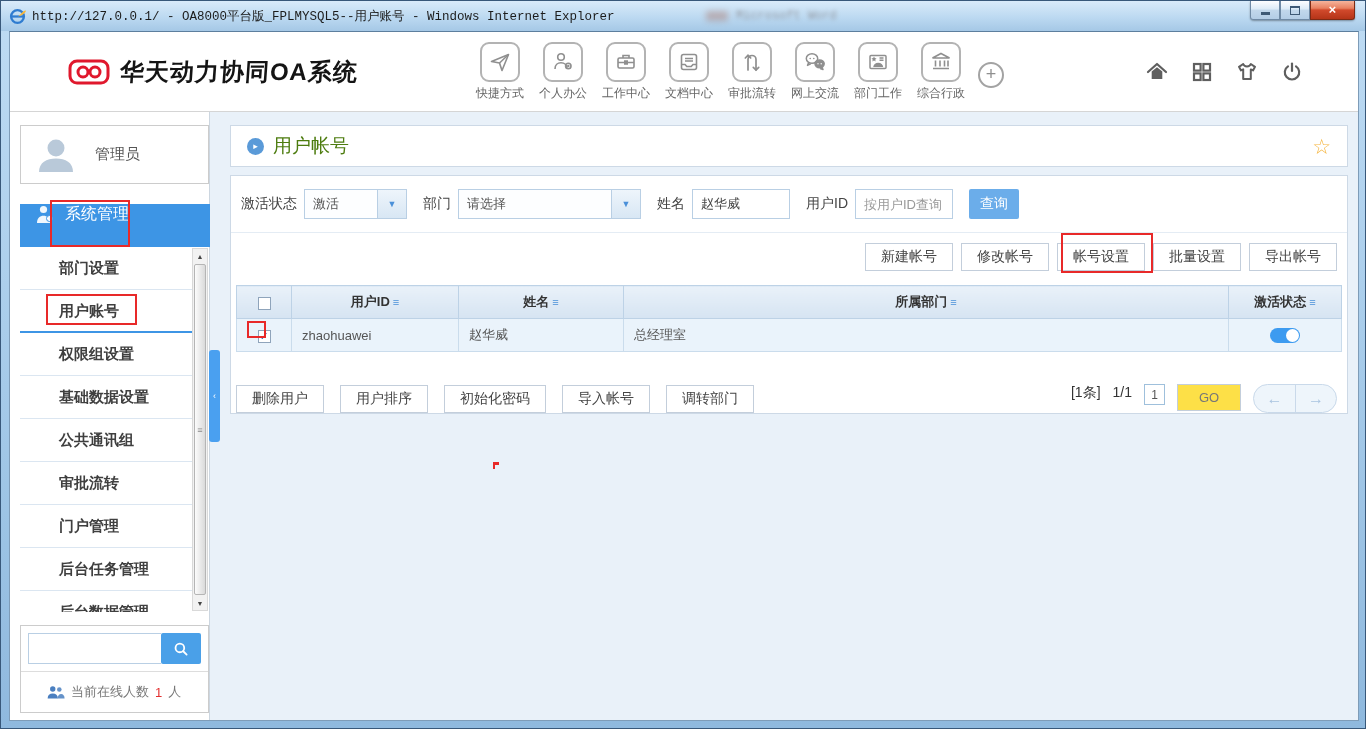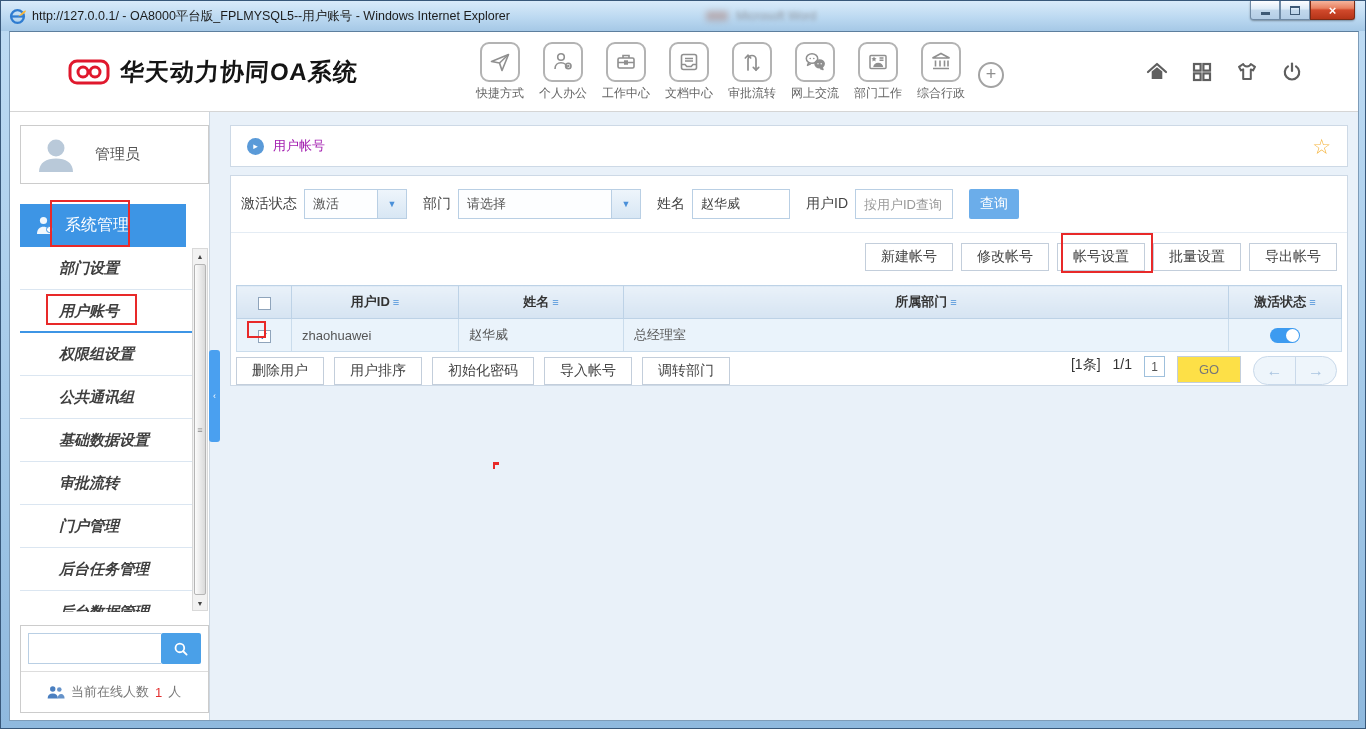--- a/index.html
+++ b/index.html
@@ -3,21 +3,21 @@
 <meta charset="utf-8">
 <style>
   * { margin:0; padding:0; box-sizing:border-box; }
   html,body { width:1366px; height:729px; font-family:"Liberation Sans","DejaVu Sans",sans-serif; }
   .screen { position:relative; width:1366px; height:729px; overflow:hidden;
             background:linear-gradient(180deg,#bfdcf4 0%,#a9cdeb 45%,#8fb9de 100%);
             border:1px solid #38587a; }
 
   
   .titlebar { position:absolute; left:0; top:0; width:100%; height:30px;
-              background:linear-gradient(180deg,#d9ebfa 0%,#bcd9f1 55%,#a5c8e6 100%); }
+              background:linear-gradient(180deg,#d9ebfa 0%,#bcd9f1 55%,#a5c8e6 100%);font-family:Liberation Mono, monospace; }
   .ie-icon { position:absolute; left:8px; top:7px; width:17px; height:17px; }
   .title-text { position:absolute; left:31px; top:7px; font-size:12.5px; color:#1c1c1c; white-space:nowrap; }
   .blur-text { position:absolute; left:735px; top:8px; font-size:12px; color:#6b5f5f;
                filter:blur(2px); opacity:.55; white-space:nowrap; }
   .blur-blob { position:absolute; left:705px; top:10px; width:22px; height:10px; background:#a86a5a;
                filter:blur(3px); opacity:.4; }
   .win-controls { position:absolute; top:0; right:10px; display:flex; height:19px;
                   border-radius:0 0 4px 4px; box-shadow:0 1px 2px rgba(0,0,0,.35); }
   .wbtn { width:30px; height:19px; border:1px solid #6f8aa5; border-top:none;
           background:linear-gradient(180deg,#fdfeff 0%,#dcebf7 45%,#c2d8ec 50%,#b3cde6 100%);
@@ -48,25 +48,25 @@
   .hdr-ricon { width:24px; height:24px; cursor:pointer; }
 
   
   .app-body { display:flex; height:608px; background:#e9f1f9; }
 
   
   .sidebar { width:200px; background:#fff; border-right:1px solid #ccd6e0; position:relative; flex:none; }
   .user-card { margin:13px 0 0 10px; width:189px; height:59px; border:1px solid #ccc; display:flex; align-items:center; background:#fff; }
   .avatar { margin-left:12px; }
   .user-name { margin-left:16px; font-size:15px; color:#555; }
-  .section-head { margin:20px 16px 0 10px; width:166px; height:43px; background:#3d95e5; color:#fff; display:flex; align-items:center; cursor:pointer; }
+  .section-head { margin:20px 16px 0 10px; width:190px; height:43px; background:#3d95e5; color:#fff; display:flex; align-items:flex-start; cursor:pointer; }
   .section-head svg { margin-left:15px; }
   .section-title { margin-left:10px; font-size:16px; }
   .menu { margin-left:10px; width:188px; height:365px; position:relative; overflow:hidden; background:#fff; }
-  .menu-items { margin-right:16px;font-style:italic; }
+  .menu-items { margin-right:16px; }
   .menu-item { height:43px; line-height:42px; padding-left:39px; font-size:15px; font-weight:bold; color:#3f3f3f;
                border-bottom:1px solid #dbe6f1; cursor:pointer; white-space:nowrap; }
   .menu-item.selected { border-bottom:2px solid #3d95e5; line-height:41px; }
   .menu-scroll { position:absolute; right:0; top:1px; bottom:1px; width:16px; background:#f2f2f2; border:1px solid #d9d9d9; }
   .scroll-arrow { height:14px; font-size:7px; color:#444; text-align:center; line-height:15px; cursor:pointer; }
   .scroll-arrow.down { position:absolute; bottom:0; left:0; right:0; }
   .scroll-thumb { position:absolute; top:15px; bottom:15px; left:1px; right:1px;
                   background:linear-gradient(90deg,#fcfcfc,#dadada); border:1px solid #b5b5b5; border-radius:2px; cursor:pointer; }
   .thumb-grip { position:absolute; top:50%; left:0; right:0; transform:translateY(-54%);
                 color:#8a8a8a; font-size:9px; text-align:center; }
@@ -80,21 +80,21 @@
                 align-items:center; justify-content:center; cursor:pointer; flex:none; }
   .online-row { border-top:1px solid #ddd; height:41px; display:flex; align-items:center; padding-left:25px;
                 font-size:13px; color:#777; gap:6px; }
   .online-count { color:#e33030; }
 
   
   .main { flex:1; padding:13px 10px 0 20px; min-width:0; }
   .crumb { height:42px; background:#fff; border:1px solid #cdd9e6; display:flex; align-items:center; padding:0 16px; }
   .crumb-ico { width:17px; height:17px; border-radius:50%; background:#5a9ad8; color:#fff; font-size:9px;
                display:flex; align-items:center; justify-content:center; flex:none; }
-  .crumb-text { margin-left:9px; color:#a21caf; font-size:13px; }
+  .crumb-text { margin-left:9px; color:#4d7c0f; font-size:19px; }
   .crumb-star { margin-left:auto; color:#f5b53f; font-size:21px; cursor:pointer; line-height:1; }
   .panel { margin-top:8px; background:#fff; border:1px solid #cdd9e6; }
   .filters { display:flex; align-items:center; padding:13px 0 13px 10px; font-size:14px; color:#444; }
   .flabel { margin-right:7px; white-space:nowrap; }
   .select { display:flex; border:1px solid #b9cfe4; height:30px; background:#fdfeff; margin-right:16px; }
   .sel-text { padding:0 8px; line-height:28px; font-size:13px; color:#555; white-space:nowrap; }
   .sel-text.w1 { width:72px; } .sel-text.w2 { width:152px; }
   .sel-arrow { width:29px; border-left:1px solid #b9cfe4; background:linear-gradient(#eef5fb,#d8e7f4);
                color:#4a90d9; font-size:9px; display:flex; align-items:center; justify-content:center; cursor:pointer; }
   .tinput { height:30px; border:1px solid #b9cfe4; padding:0 8px; font-size:13px; color:#444; width:98px;
@@ -111,21 +111,21 @@
                font-size:13px; color:#333; font-weight:bold; }
   .sort { color:#4a90d9; font-size:11px; margin-left:3px; font-weight:normal; }
   .utable td { background:#eaf3fb; border:1px solid #cadcec; height:33px; font-size:13px; color:#555; padding-left:10px; }
   .utable td.center, .utable th.center { text-align:center; padding-left:0; }
   .cb { width:13px; height:13px; border:1px solid #8fa4bb; background:#fff; display:inline-block; vertical-align:middle; cursor:pointer; }
   .cb.checked { color:#2d6fc0; font-size:11px; line-height:11px; text-align:center; font-weight:bold; }
   .uid-cell { color:#6b7785; }
   .toggle { width:30px; height:15px; border-radius:8px; background:#3d9bf0; display:inline-block; position:relative;
             vertical-align:middle; cursor:pointer; }
   .toggle-knob { position:absolute; right:1px; top:1px; width:13px; height:13px; border-radius:50%; background:#fff; }
-  .bottom-row { display:flex; align-items:center; margin-top:4px; padding:0 10px 0 5px; gap:10px; }
+  .bottom-row { display:flex; align-items:center; margin-top:32px; padding:0 10px 0 5px; gap:16px; }
   .pager { margin-left:auto; display:flex; align-items:flex-start; gap:12px; font-size:14px; color:#333; }
   .page-input { width:21px; height:21px; border:1px solid #9fc0dc; font-size:12px; text-align:center; color:#555;
                 outline:none; padding:0; font-family:inherit; }
   .go-btn { width:64px; height:27px; background:#fde047; border:1px solid #c3cedb; color:#777; font-size:13px;
             cursor:pointer; font-family:inherit; }
   .arrow-pill { display:flex; border:1px solid #c9d9ea; border-radius:15px; overflow:hidden; background:#eef5fb; }
   .arrow-btn { width:41px; height:27px; display:flex; align-items:center; justify-content:center; color:#a9c4e0;
                font-size:16px; cursor:pointer; }
   .arrow-btn.next { border-left:1px solid #c9d9ea; }
 
@@ -303,22 +303,22 @@
               <circle cx="14.5" cy="14.5" r="3" fill="rgba(255,255,255,.92)" stroke="#3d95e5" stroke-width="1"></circle>
             </svg>
           <span class="section-title">系统管理</span>
         </div>
 
         <div class="menu">
           <div class="menu-items">
             <div class="menu-item">部门设置</div>
             <div class="menu-item selected">用户账号</div>
             <div class="menu-item">权限组设置</div>
+            <div class="menu-item">基础数据设置</div>
             <div class="menu-item">公共通讯组</div>
-            <div class="menu-item">基础数据设置</div>
             <div class="menu-item">审批流转</div>
             <div class="menu-item">门户管理</div>
             <div class="menu-item">后台任务管理</div>
             <div class="menu-item">后台数据管理</div>
           </div>
           <div class="menu-scroll">
             <div class="scroll-arrow">▲</div>
             <div class="scroll-thumb">
               <div class="thumb-grip">≡</div>
             </div>

